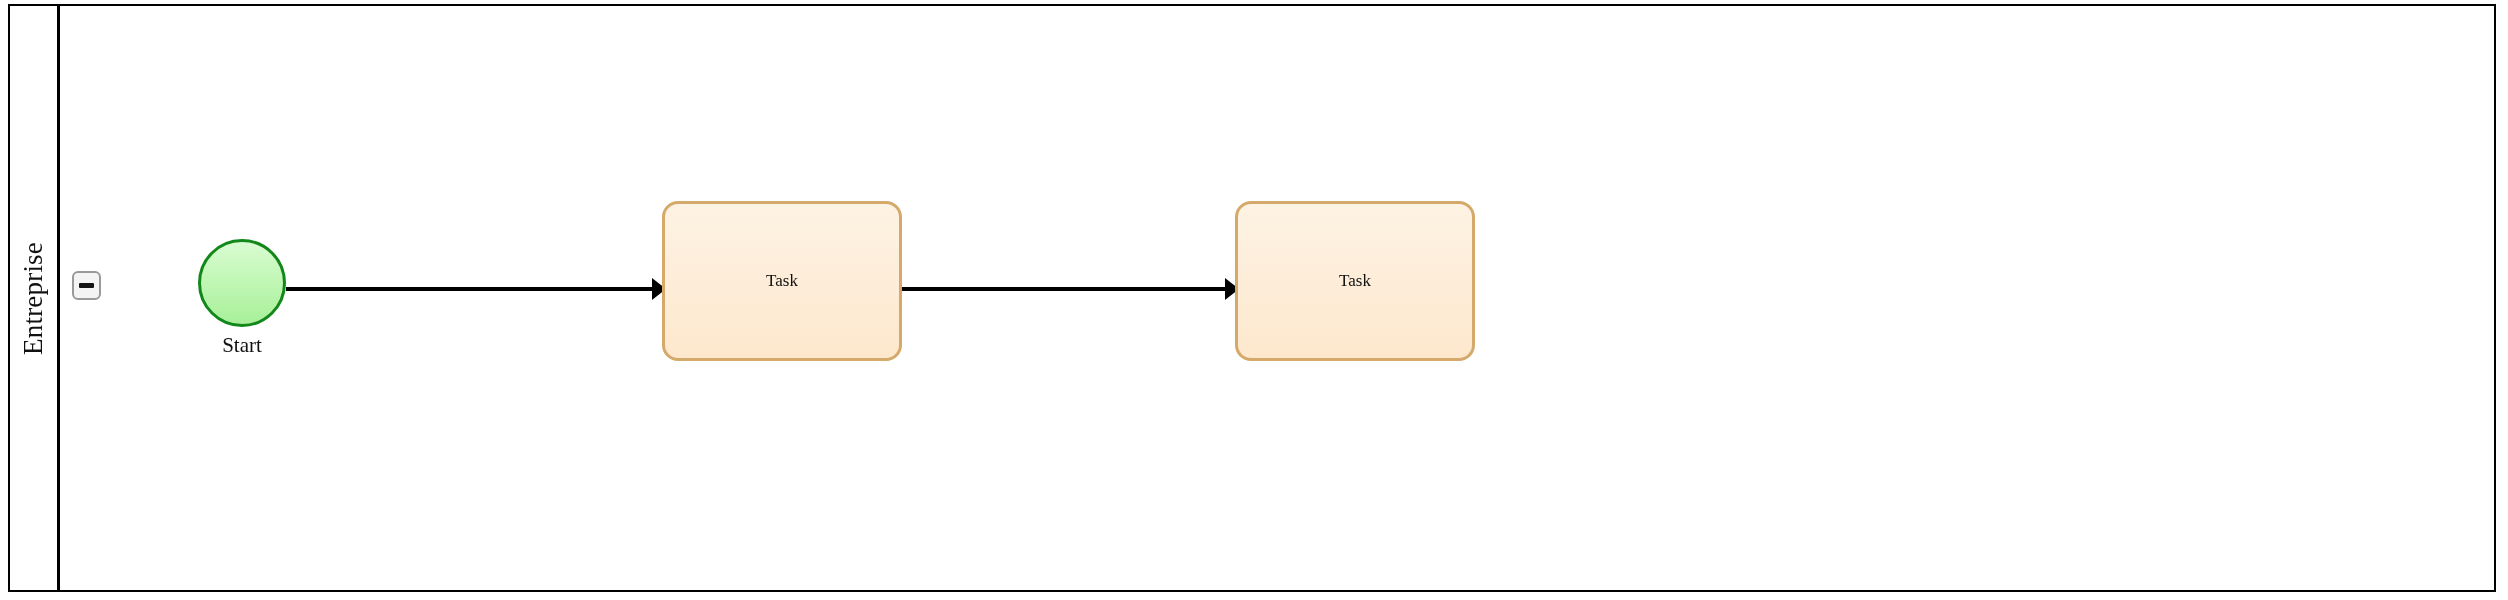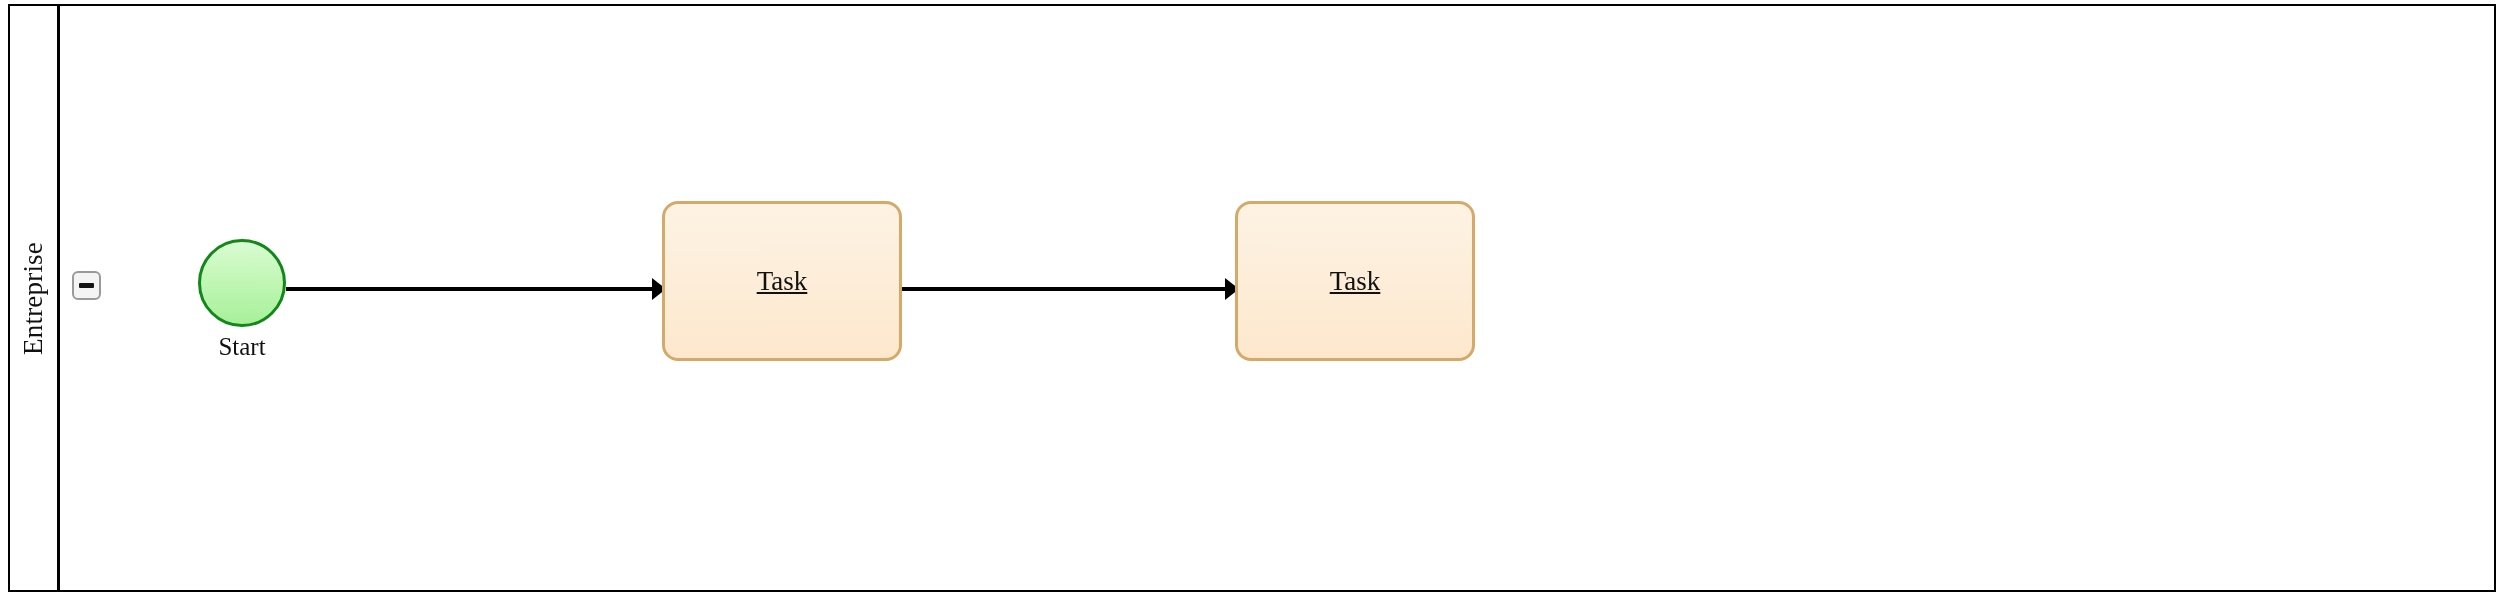--- a/index.html
+++ b/index.html
@@ -107,43 +107,42 @@
     border: 3px solid #12871a;
     box-sizing: border-box;
     background: linear-gradient(to bottom, #d9fbd2 0%, #c2f7b6 45%, #a8f09a 100%);
   }
   .start-event-label {
     position: absolute;
     left: 50%;
     transform: translateX(-50%);
     top: 94px;
     font-family: "Liberation Serif", "DejaVu Serif", serif;
-    font-size: 25px;
+    font-size: 21px;
     color: #111111;
     white-space: nowrap;
   }
 
   
   .task {
     position: absolute;
     width: 240px;
     height: 160px;
     border: 3px solid #d4a96a;
     border-radius: 16px;
     box-sizing: border-box;
     background: linear-gradient(to bottom, #fdf3e3 0%, #fdeedb 40%, #fde8cd 100%);
     display: flex;
     align-items: center;
     justify-content: center;
   }
   .task-label {
     font-family: "Liberation Serif", "DejaVu Serif", serif;
-    font-size: 27px;
+    font-size: 17px;
     color: #111111;
-    text-decoration: underline;
   }
   #task-1 { left: 602px; top: 195px; }
   #task-2 { left: 1175px; top: 195px; }
 
   
   .flow {
     position: absolute;
     height: 30px;
     top: 268px;
     pointer-events: none;

